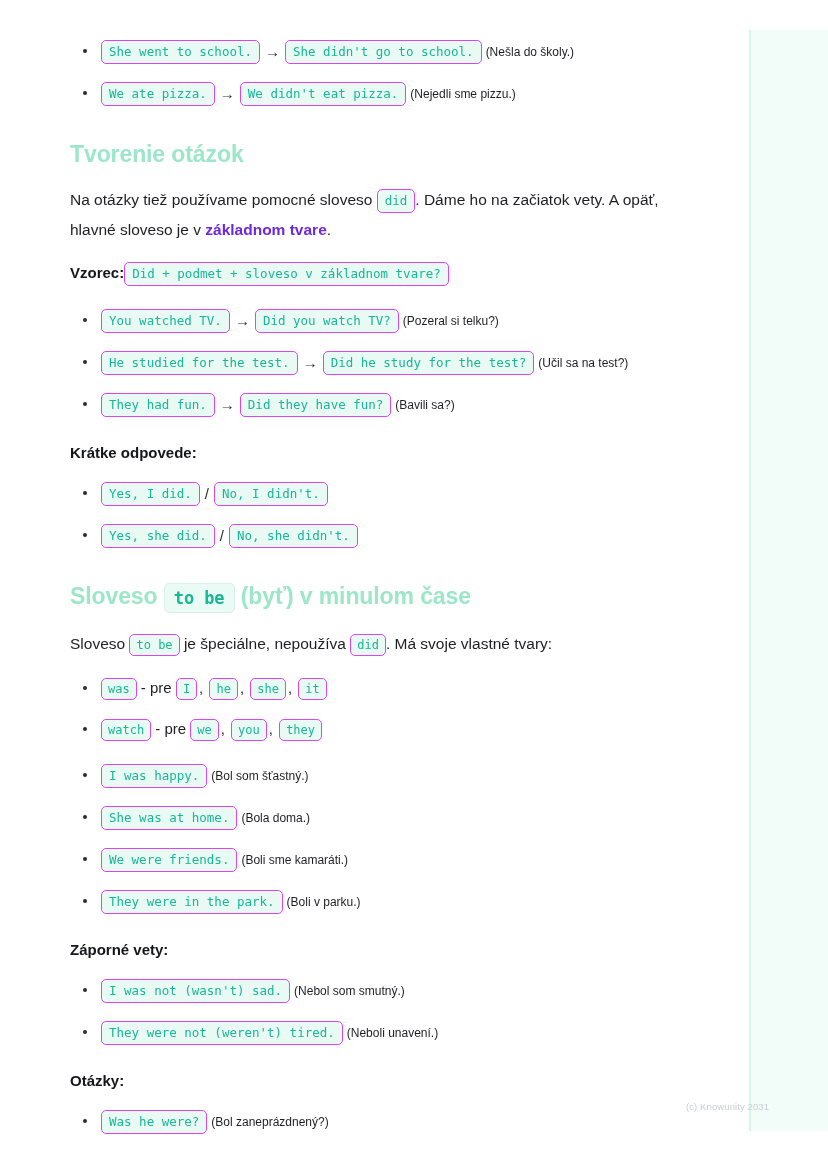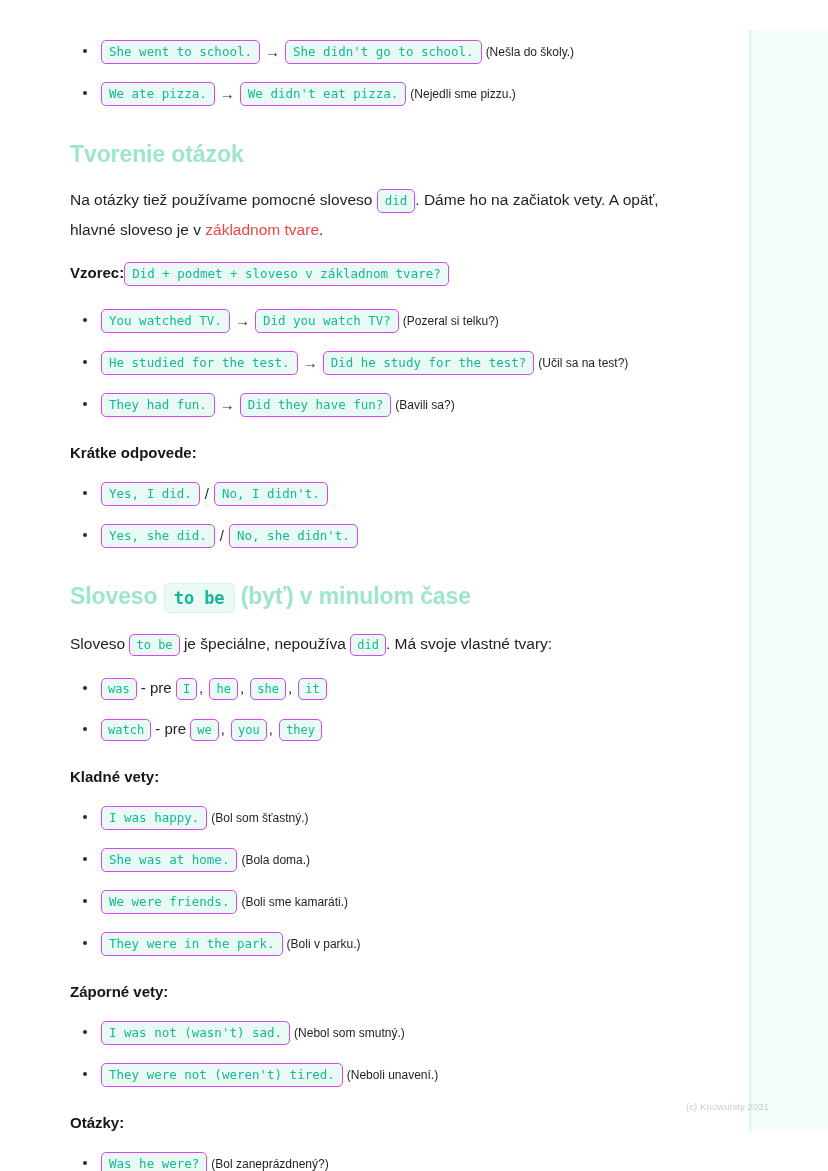--- a/index.html
+++ b/index.html
@@ -153,21 +153,21 @@
     color: #2b2d31;
     font-size: 15px;
     vertical-align: middle;
   }
   .gloss {
     color: #1f1f23;
     font-size: 12px;
     margin-left: 4px;
   }
   .sep { color: #2b2d31; margin: 0 2px; }
-  strong.b { font-weight: 400; color: #ef4444; }
+  strong.b { font-weight: 700; color: #6d28d9; }
 </style>
 </head>
 <body>
 
 <div class="side-rail"></div>
 <div class="side-divider"></div>
 <div class="watermark">(c) Knowunity 2031</div>
 
 <div class="doc">
 
@@ -239,21 +239,20 @@
     </li>
     <li>
       <span class="code sm">watch</span>
       <span>- pre</span>
       <span class="code sm">we</span><span class="sep">,</span>
       <span class="code sm">you</span><span class="sep">,</span>
       <span class="code sm">they</span>
     </li>
   </ul>
 
-  <h3 class="sub-head">Kladné vety:</h3>
   <ul class="blist">
     <li>
       <span class="code">I was happy.</span><span class="gloss">(Bol som šťastný.)</span>
     </li>
     <li>
       <span class="code">She was at home.</span><span class="gloss">(Bola doma.)</span>
     </li>
     <li>
       <span class="code">We were friends.</span><span class="gloss">(Boli sme kamaráti.)</span>
     </li>

